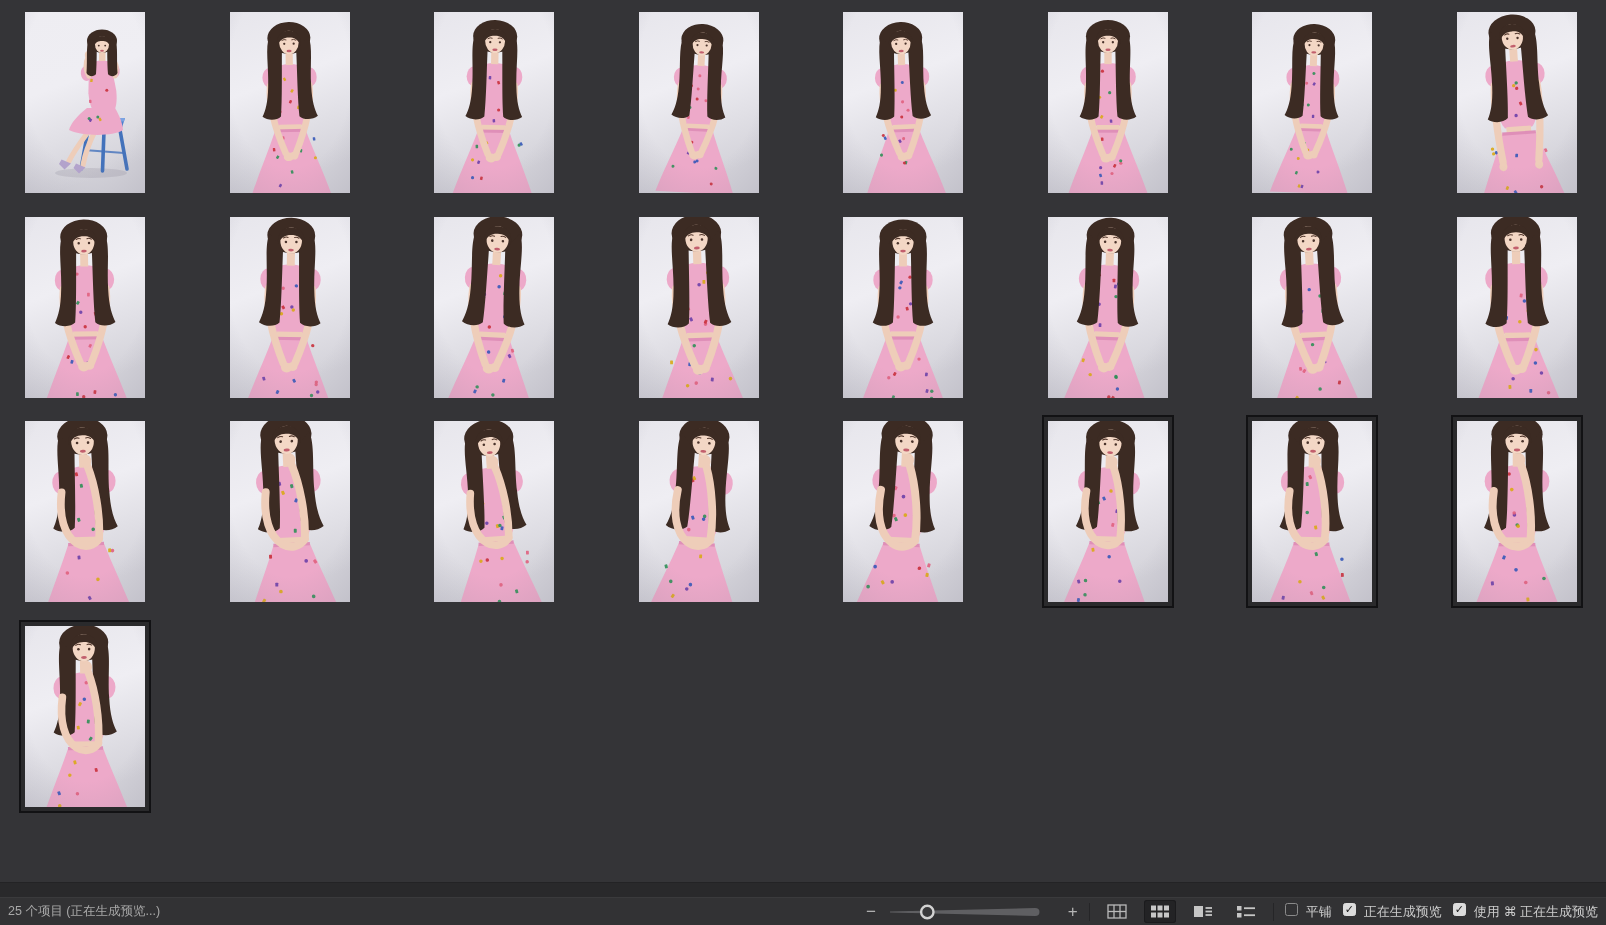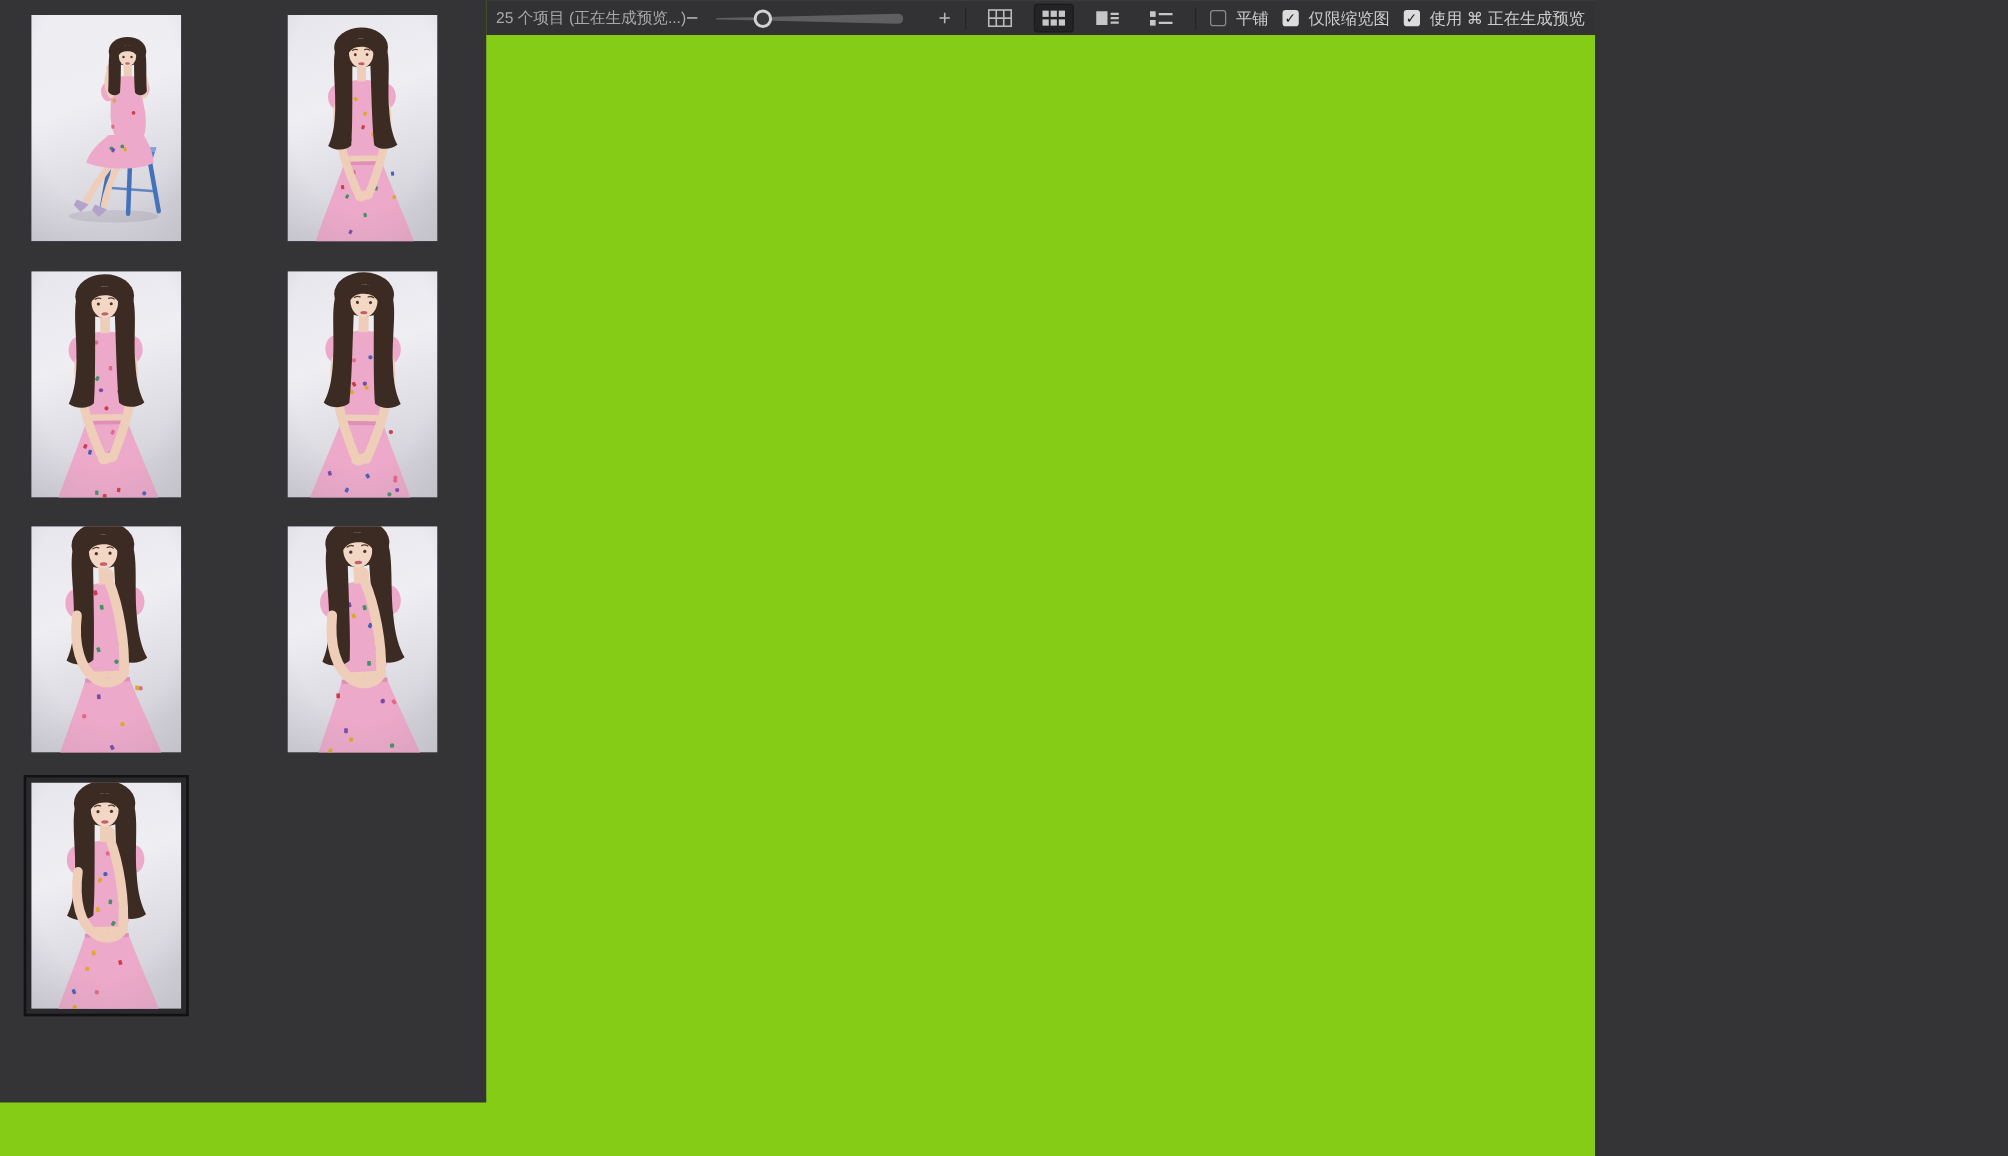--- a/index.html
+++ b/index.html
@@ -1,17 +1,17 @@
 <!DOCTYPE html>
 <html><head>
 <meta charset="utf-8">
 <style>
   html,body{margin:0;padding:0;width:1606px;height:925px;overflow:hidden;
     font-family:"Liberation Sans","DejaVu Sans",sans-serif;background:#343437;}
-  .app{width:1276px;height:925px;display:flex;flex-direction:row;background:#84cc16;}
+  .app{width:1606px;height:925px;display:flex;flex-direction:column;background:#ffffff;}
   
   .content{height:882px;box-sizing:border-box;overflow:hidden;background:#343437;
     display:grid;grid-template-columns:repeat(8,204.5px);grid-auto-rows:204.7px;
     padding:12px 0 0 25px;justify-items:start;align-items:start;}
   .cell{position:relative;width:120px;height:181px;cursor:pointer;}
   .cell svg.ph{display:block;position:relative;}
   .cell.selected::before{content:"";position:absolute;inset:-6px;
     background:#2a2a2c;border:2px solid #121214;}
   .arm{stroke:#eecdb9;stroke-width:6.5;fill:none;stroke-linecap:round;}
   .brow{stroke:#54392e;stroke-width:0.9;fill:none;stroke-linecap:round;}
@@ -21,21 +21,21 @@
   .statusbar{height:28px;background:#323234;border-top:1px solid #3a3a3c;box-sizing:border-box;
     display:flex;justify-content:space-between;align-items:center;color:#cdcdcd;}
   .sb-left{padding-left:8px;font-size:12.5px;color:#a8a8a8;white-space:nowrap;}
   .sb-right{display:flex;align-items:center;gap:11px;padding-right:8px;white-space:nowrap;}
   .zoombtn{color:#b5b5b5;font-size:17px;line-height:1;cursor:pointer;user-select:none;}
   svg.slider{display:block;cursor:pointer;}
   .vsep{width:1px;height:18px;background:#252527;}
   .viewbtn{background:transparent;border:none;padding:4px 6px;border-radius:3px;
     display:flex;align-items:center;cursor:pointer;}
   .viewbtn.active{background:#232325;box-shadow:inset 0 0 0 1px #1b1b1d;}
-  .chk{display:flex;align-items:center;gap:8px;font-size:13px;color:#cdcdcd;cursor:pointer;}
+  .chk{display:flex;gap:8px;font-size:13px;color:#cdcdcd;cursor:pointer;}
   .box{width:13px;height:13px;border-radius:2.5px;border:1px solid #8a8a8a;box-sizing:border-box;
     display:inline-flex;align-items:center;justify-content:center;
     font-size:11px;font-weight:bold;color:#1c1c1c;background:transparent;}
   .chk.on .box{background:#dcdcdc;border-color:#dcdcdc;}
   .chk.on .box::after{content:"✓";}
 </style>
 </head>
 <body>
 
 <div class="app">
@@ -1509,21 +1509,21 @@
 
       <span class="vsep"></span>
 
       <label class="chk">
         <span class="box"></span>
         <span>平铺</span>
       </label>
 
       <label class="chk on">
         <span class="box"></span>
-        <span>仅限缩览图</span>
+        <span>正在生成预览</span>
       </label>
 
       <label class="chk on">
         <span class="box"></span>
         <span>使用 ⌘ 正在生成预览</span>
       </label>
     </div>
   </div>
 </div>
 

